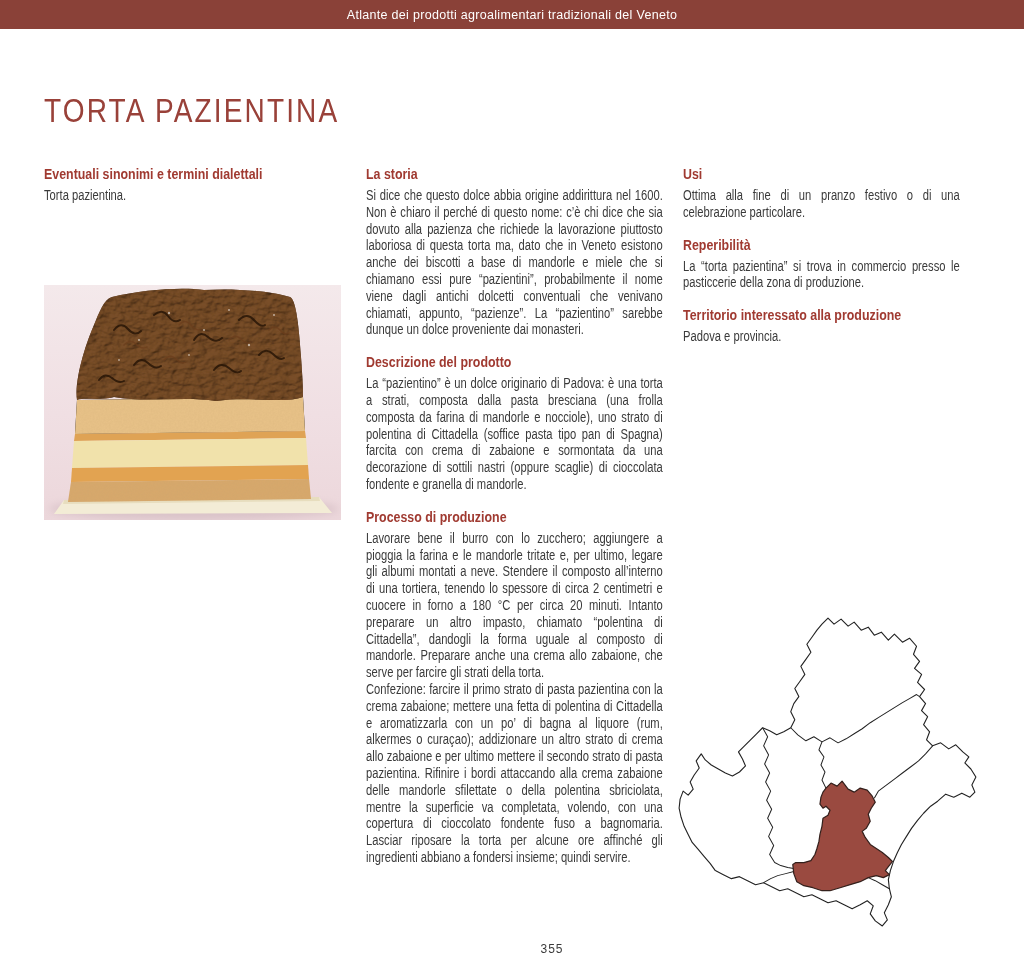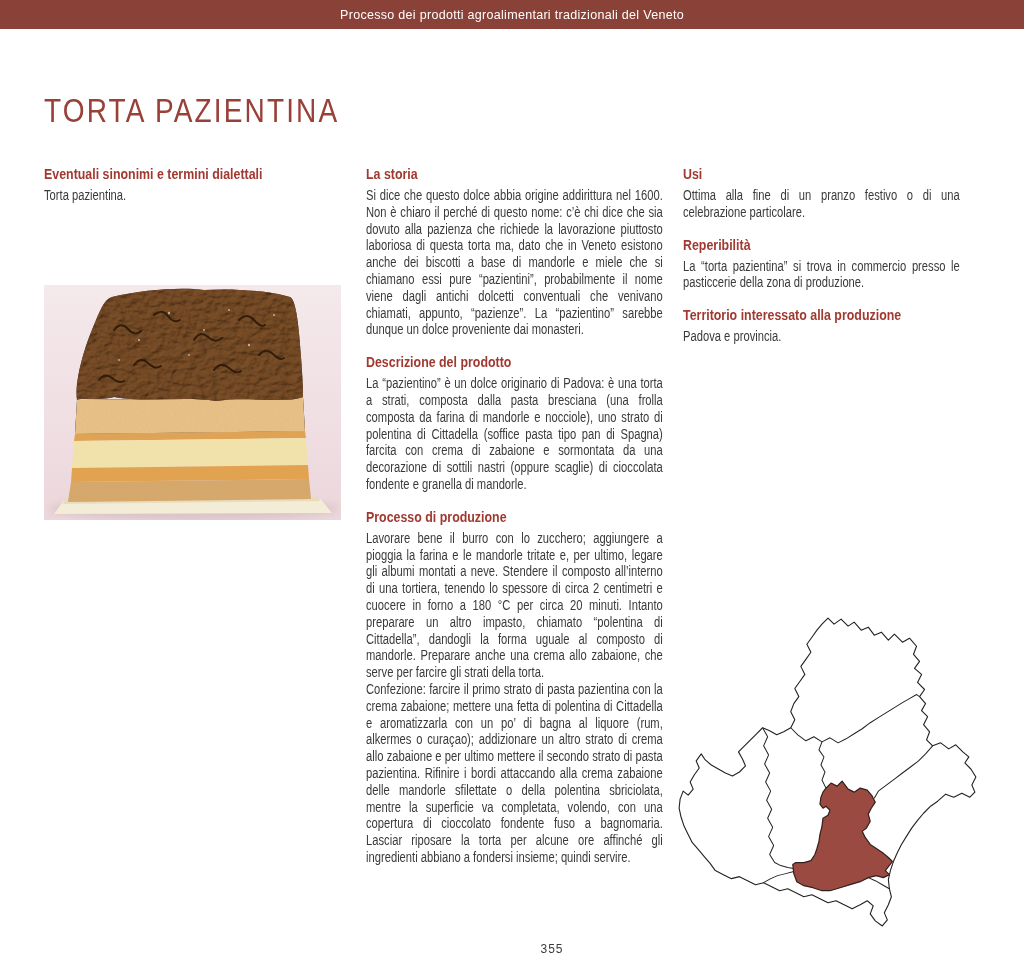--- a/index.html
+++ b/index.html
@@ -34,21 +34,21 @@
 
   .pageno{position:absolute;left:0;top:942px;width:1024px;text-align:center;
           font-size:12px;letter-spacing:1px;color:#3a3a3a;padding-left:40px;}
 </style>
 </head>
 <body>
 
 <div class="page">
 
   <div class="band band1">
-    <span>Processo dei prodotti agroalimentari tradizionali del Veneto</span>
+    <span>Atlante dei prodotti agroalimentari tradizionali del Veneto</span>
   </div>
 
 
   <div class="title">TORTA PAZIENTINA</div>
 
   <div class="col col-left">
     <h3>Eventuali sinonimi e termini dialettali</h3>
     <p>Torta pazientina.</p>
   </div>
 

